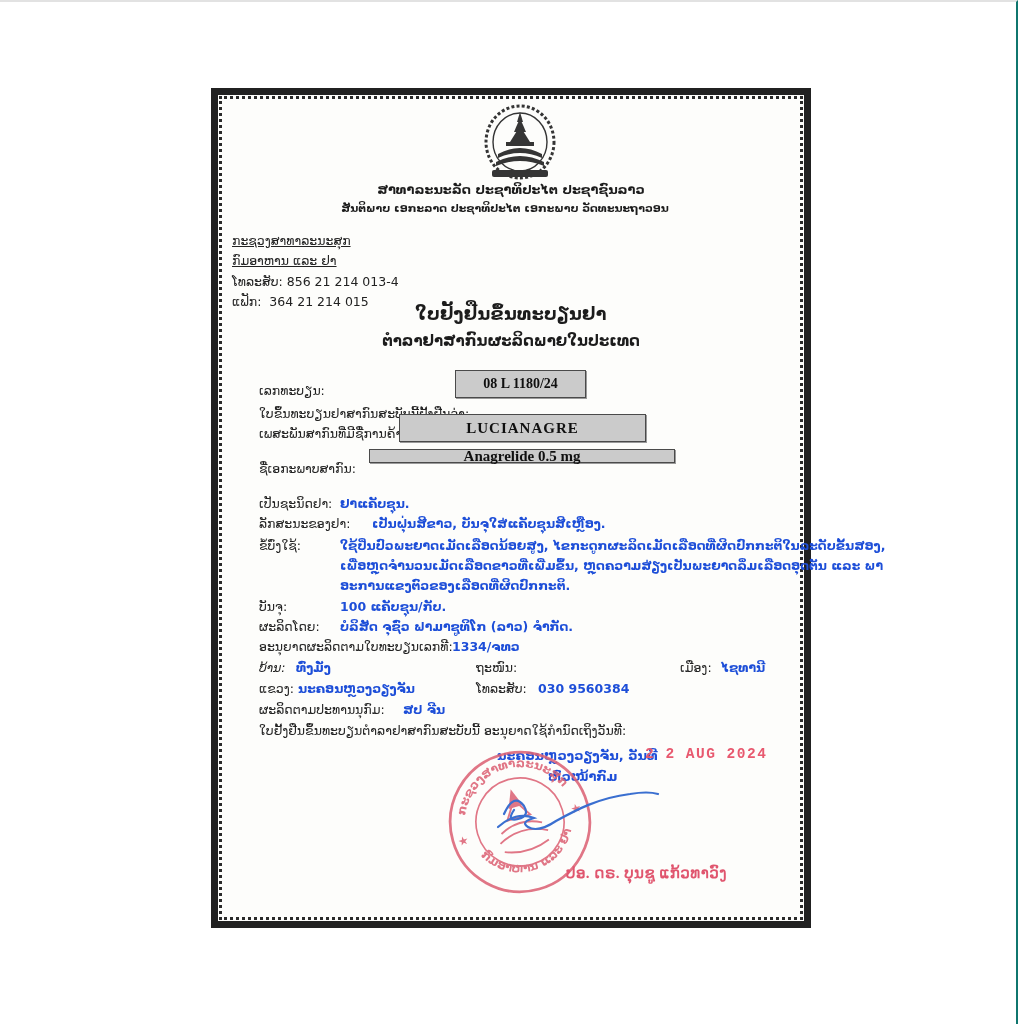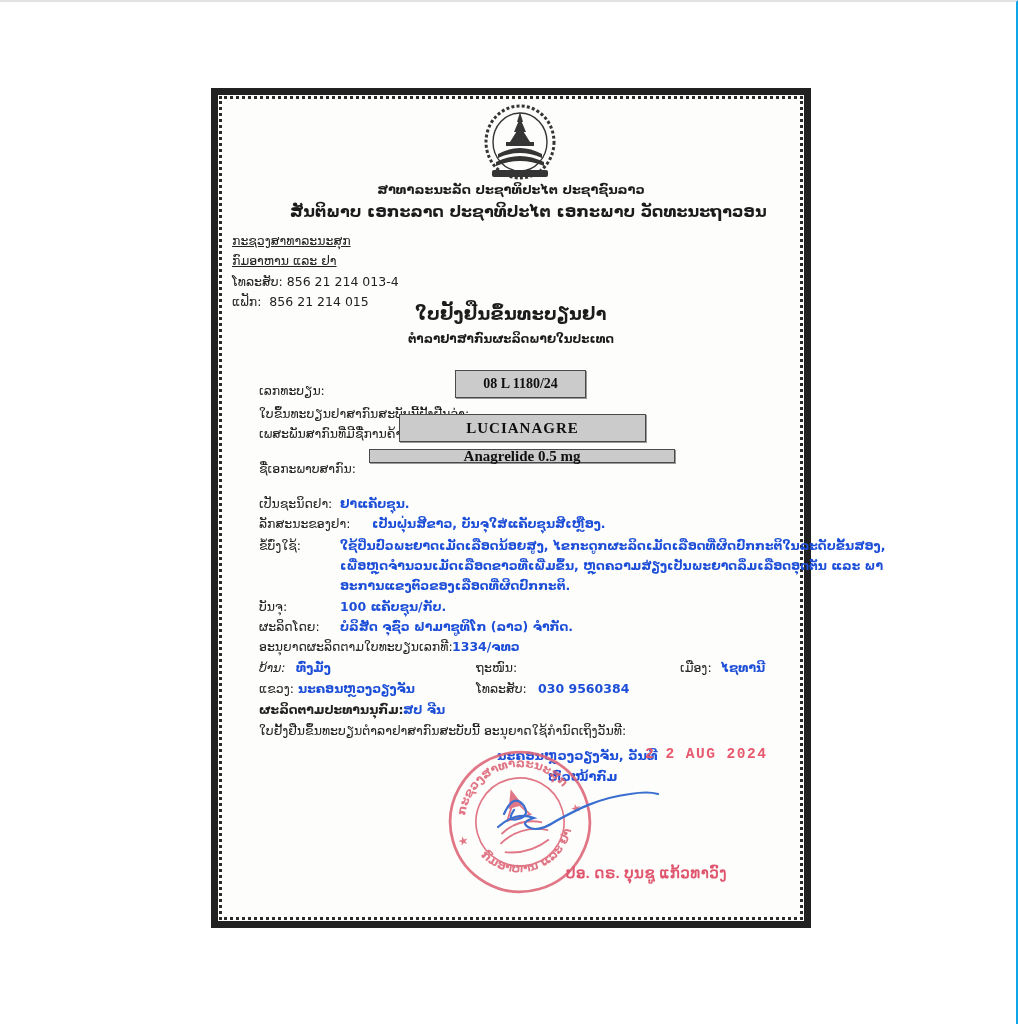--- a/index.html
+++ b/index.html
@@ -1,20 +1,20 @@
 <!DOCTYPE html>
 <html><head>
 <meta charset="utf-8">
 <style>
   * { margin:0; padding:0; box-sizing:border-box; }
   html,body { background:#ffffff; }
   .page {
     position:relative; width:1018px; height:1024px;
     background:#ffffff;
-    border-top:2px solid #e2e2e2; border-right:2px solid #0ea5e9;
+    border-top:2px solid #e2e2e2; border-right:2px solid #0f766e;
     font-family:"DejaVu Sans","Liberation Sans",sans-serif;
     color:#1c1c1c; overflow:hidden;
   }
   .frame {
     position:absolute; left:211px; top:86px; width:600px; height:840px;
     border:7px solid #212121; background:#fdfdfb;
   }
   .frame-inner {
     position:absolute; inset:1px; border:3px dotted #2a2a2a;
   }
@@ -24,21 +24,21 @@
   .lbl { font-size:12.5px; color:#222; }
   .val { font-size:12.5px; font-weight:bold; color:#1d4ed8; }
   .serifbox {
     background:#cbcbcb; border:1.6px solid #4a4a4a;
     display:flex; align-items:center; justify-content:center;
     font-family:"Liberation Serif","DejaVu Serif",serif;
     font-weight:bold; color:#101010;
     box-shadow:1px 1px 0 #9a9a9a;
   }
   .title1 { font-size:17.5px; font-weight:bold; letter-spacing:.3px; }
-  .title2 { font-size:12px; font-weight:bold; }
+  .title2 { font-size:15px; font-weight:bold; }
   .hdr { font-size:13px; font-weight:bold; }
   .red-date {
     color:#e8596f; font-family:"Liberation Mono","DejaVu Sans Mono",monospace;
     font-size:14.5px; font-weight:bold; letter-spacing:1.5px;
   }
   .signer { color:#e0556e; font-size:15px; font-weight:bold; letter-spacing:.5px; }
 </style>
 </head>
 <body>
 
@@ -59,31 +59,31 @@
         <polygon points="52,24 42,40 62,40"></polygon>
         <rect x="38" y="40" width="28" height="4"></rect>
         <path d="M30 52 q22,-12 44,0 l0,4 q-22,-10 -44,0 z"></path>
         <path d="M28 60 q24,-12 48,0 l0,4 q-24,-10 -48,0 z"></path>
         <rect x="24" y="68" width="56" height="7" rx="2"></rect>
       </g>
     </svg>
   </div>
 
   <div class="abs c hdr" style="left:311px; top:180px; width:400px;">ສາທາລະນະລັດ ປະຊາທິປະໄຕ ປະຊາຊົນລາວ</div>
-  <div class="abs c hdr" style="left:290px; top:200px; width:460px; font-size:16px;">ສັນຕິພາບ ເອກະລາດ ປະຊາທິປະໄຕ ເອກະພາບ ວັດທະນະຖາວອນ</div>
+  <div class="abs c hdr" style="left:275px; top:200px; width:460px; font-size:11px;">ສັນຕິພາບ ເອກະລາດ ປະຊາທິປະໄຕ ເອກະພາບ ວັດທະນະຖາວອນ</div>
 
   <div class="abs lbl u" style="left:232px; top:231px;">ກະຊວງສາທາລະນະສຸກ</div>
   <div class="abs lbl u" style="left:232px; top:251px;">ກົມອາຫານ ແລະ ຢາ</div>
   <div class="abs lbl" style="left:232px; top:272px;">
     <span>ໂທລະສັບ:</span>
     <span>856 21 214 013-4</span>
   </div>
   <div class="abs lbl" style="left:232px; top:292px;">
     <span>ແຟັກ:</span>&nbsp;
-    <span>856 21 214 015</span>
+    <span>364 21 214 015</span>
   </div>
 
   <div class="abs c title1" style="left:311px; top:302px; width:400px;">ໃບຢັ້ງຢືນຂຶ້ນທະບຽນຢາ</div>
   <div class="abs c title2" style="left:311px; top:330px; width:400px;">ຕຳລາຢາສາກົນຜະລິດພາຍໃນປະເທດ</div>
 
   <div class="abs lbl" style="left:259px; top:381px;">ເລກທະບຽນ:</div>
   <div class="abs serifbox" style="left:455px; top:368px; width:131px; height:28px; font-size:14px;">08 L 1180/24</div>
 
   <div class="abs lbl" style="left:259px; top:404px;">ໃບຂຶ້ນທະບຽນຢາສາກົນສະບັບນີ້ຢັ້ງຢືນວ່າ:</div>
 
@@ -118,21 +118,21 @@
   <div class="abs lbl" style="left:476px; top:658px;">ຖະໜົນ:</div>
   <div class="abs val" style="left:522px; top:658px;"></div>
   <div class="abs lbl" style="left:680px; top:658px;">ເມືອງ:</div>
   <div class="abs val" style="left:721px; top:658px;">ໄຊທານີ</div>
 
   <div class="abs lbl" style="left:259px; top:679px;">ແຂວງ:</div>
   <div class="abs val" style="left:298px; top:679px;">ນະຄອນຫຼວງວຽງຈັນ</div>
   <div class="abs lbl" style="left:476px; top:679px;">ໂທລະສັບ:</div>
   <div class="abs val" style="left:538px; top:679px;">030 9560384</div>
 
-  <div class="abs lbl" style="left:259px; top:700px;font-weight:bold;">ຜະລິດຕາມປະທານນຸກົມ:</div>
+  <div class="abs lbl" style="left:259px; top:700px;">ຜະລິດຕາມປະທານນຸກົມ:</div>
   <div class="abs val" style="left:403px; top:700px;">ສປ ຈີນ</div>
 
   <div class="abs lbl" style="left:259px; top:721px;">ໃບຢັ້ງຢືນຂຶ້ນທະບຽນຕຳລາຢາສາກົນສະບັບນີ້ ອະນຸຍາດໃຊ້ກຳນົດເຖິງວັນທີ:</div>
 
   <div class="abs val" style="left:497px; top:746px; font-size:13px;">ນະຄອນຫຼວງວຽງຈັນ, ວັນທີ</div>
   <div class="abs red-date" style="left:645px; top:744px;">2 2 AUG 2024</div>
   <div class="abs val" style="left:548px; top:767px; font-size:13px;">ຫົວໜ້າກົມ</div>
 
   <div class="abs" style="left:442px; top:742px; width:156px; height:156px; opacity:.88;">
     <svg width="156" height="156" viewBox="0 0 170 170">

